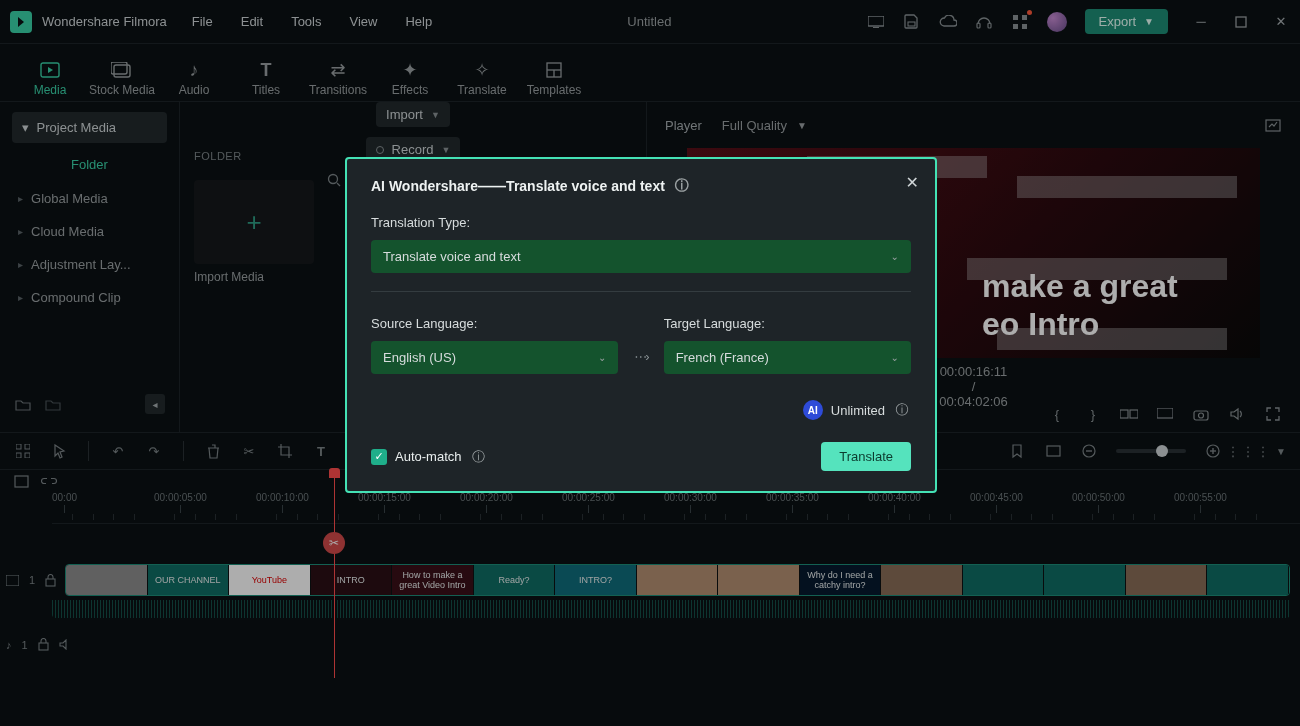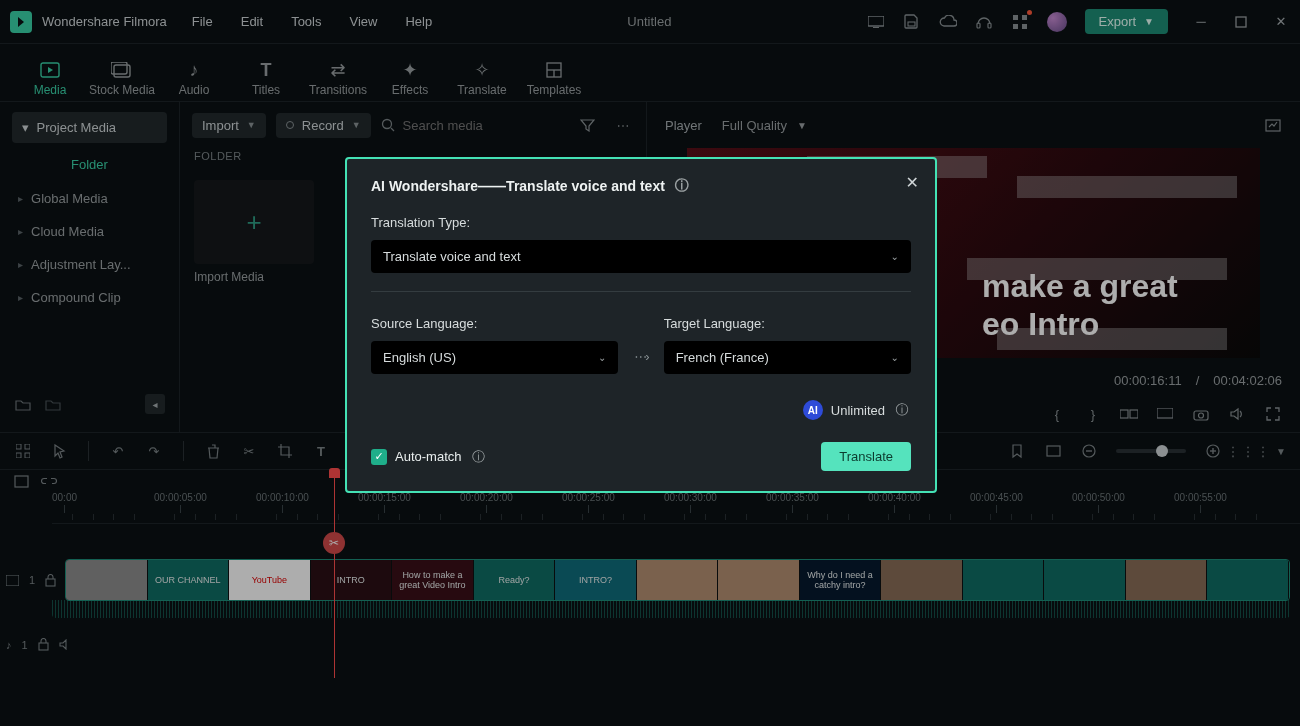--- a/index.html
+++ b/index.html
@@ -30,42 +30,42 @@
   .row1 { height: 330px; display:flex; }
   .sidebar { width: 180px; border-right:1px solid #1c2428; padding: 10px 12px; display:flex; flex-direction:column; }
   .pm { background:#222a2d; color:#cfd5d7; padding:8px 10px; border-radius:4px; font-size:13px; display:flex; align-items:center; gap:8px; }
   .folder-head { text-align:center; color:#3ad3a8; margin:14px 0 10px 0; font-size:13px; }
   .side-item { display:flex; align-items:center; gap:8px; padding:9px 6px; color:#9aa0a2; cursor:pointer; font-size:13px; }
   .side-item .chev { font-size:10px; color:#5a6367; }
   .sidebar-foot { margin-top:auto; display:flex; align-items:center; gap:12px; padding:8px 2px; }
   .sidebar-foot .right { margin-left:auto; background:#222a2d; width:20px; height:20px; border-radius:3px; display:flex; align-items:center; justify-content:center; font-size:10px; }
 
   .mediapanel { width: 467px; border-right:1px solid #1c2428; display:flex; flex-direction:column; }
-  .mediabar { height:46px; display:flex; align-items:center; padding:0 12px; gap:10px; }
+  .mediabar { height:46px; display:flex; align-items:center; padding:0 12px; gap:10px;flex-direction:column; }
   .drop { background:#222a2d; border-radius:4px; padding:5px 10px; display:flex; align-items:center; gap:8px; color:#cfd5d7; font-size:13px; }
   .drop .d { font-size:9px; color:#8b9396; }
   .rec-dot { width:8px; height:8px; border-radius:50%; border:1px solid #8b9396; }
   .search { flex:1; display:flex; align-items:center; gap:8px; color:#7d8588; }
   .search input { background:transparent; border:none; outline:none; color:#cfd5d7; font-size:13px; width:150px; }
   .mediabar .ricon { color:#8b9396; width:22px; text-align:center; }
   .fold-label { padding: 2px 14px 8px 14px; color:#7d8588; font-size:11px; letter-spacing:.5px; }
   .import-tile { margin:10px 14px; width:120px; }
   .import-tile .sq { height:84px; background:#16191b; border-radius:4px; display:flex; align-items:center; justify-content:center; }
   .plus { color:#2e9d83; font-size:26px; font-weight:200; }
   .import-tile .lbl { margin-top:6px; color:#9aa0a2; font-size:12px; }
 
   .player { flex:1; display:flex; flex-direction:column; }
   .player-bar { height:46px; display:flex; align-items:center; padding:0 18px; gap:20px; }
   .player-bar .qual { display:flex; align-items:center; gap:10px; color:#9aa0a2; }
   .player-bar .spacer { flex:1; }
   .preview { flex:1; margin: 0 40px 6px 40px; background:#3b82f6; position:relative; overflow:hidden; }
   .preview .bg1 { position:absolute; inset:0; background: linear-gradient(135deg, #5a0f18 0%, #2b0a0f 55%, #0a0a0a 100%); }
   .preview .bar { position:absolute; height:22px; background:rgba(200,200,200,.35); }
   .preview .txt { position:absolute; color:#fff; font-weight:800; font-family: Arial, sans-serif; white-space:nowrap; }
-  .time-row { height:32px; display:flex; align-items:center; padding:0 18px; gap:14px; color:#9aa0a2; font-size:13px; }
+  .time-row { height:32px; display:flex; align-items:center; padding:0 18px; color:#9aa0a2; font-size:13px;flex-direction:column; }
   .time-row .spacer { flex:1; }
   .ctrl-row { height:36px; display:flex; align-items:center; padding:0 18px; gap:18px; color:#8b9396; }
   .ctrl-row .spacer { flex:1; }
 
   
   .tl-tools { height:38px; border-top:1px solid #1c2428; border-bottom:1px solid #1c2428; display:flex; align-items:center; padding:0 14px; gap:18px; color:#7d8588; }
   .tl-tools .sep { width:1px; height:20px; background:#2a3236; margin:0 2px; }
   .tl-tools .spacer { flex:1; }
   .slider { width:70px; height:4px; background:#2a3236; border-radius:2px; position:relative; }
   .slider .knob { position:absolute; right:18px; top:-4px; width:12px; height:12px; border-radius:50%; background:#cfd5d7; }
@@ -77,33 +77,33 @@
   .ruler { height:32px; position:relative; border-bottom:1px solid #1c2428; }
   .ruler .tick { position:absolute; top:0; font-size:10px; color:#6c7578; }
   .ruler .tick .line { width:1px; height:8px; background:#3a4449; margin:2px auto 0 auto; }
   .ruler .sub { position:absolute; top:22px; width:1px; height:6px; background:#2a3236; }
   .playhead { position:absolute; top:0; bottom:0; width:1px; background:#ff4d4d; z-index:5; }
   .playhead .cap { position:absolute; top:-2px; left:-5px; width:11px; height:10px; background:#ff4d4d; border-radius:3px 3px 0 0; }
   .playhead .cut { position:absolute; top:62px; left:-11px; width:22px; height:22px; background:#d24b4b; border-radius:50%; display:flex; align-items:center; justify-content:center; color:#fff; font-size:12px; }
 
   .track { height:48px; display:flex; align-items:center; position:relative; margin-top:32px; }
   .track .lab { position:absolute; left:-46px; display:flex; gap:10px; align-items:center; color:#7d8588; font-size:11px; }
-  .clip-strip { position:absolute; left:13px; right:10px; height:42px; border:1px solid #1d8e7a; border-radius:4px; display:flex; overflow:hidden; background:#0f1518; }
+  .clip-strip { position:absolute; left:13px; right:10px; height:32px; border:1px solid #1d8e7a; border-radius:4px; display:flex; overflow:hidden; background:#0f1518; }
   .thumb { flex:1; min-width:66px; background:#1a2226; border-right:1px solid #0c1113; display:flex; align-items:center; justify-content:center; font-size:9px; color:#cdd4d6; text-align:center; padding:0 2px; }
   .wave { position:absolute; left:0; right:10px; top:44px; height:18px; background: repeating-linear-gradient(90deg, #1d8e7a 0 1px, transparent 1px 3px); opacity:.5; border-radius:0 0 4px 4px; }
   .audio-track { height:40px; position:relative; margin-top:34px; }
   .audio-track .lab { position:absolute; left:-46px; display:flex; gap:10px; align-items:center; color:#7d8588; font-size:11px; }
 
   
   .overlay { position:absolute; inset:0; background:rgba(0,0,0,.32); z-index:20; }
   .modal { position:absolute; left:345px; top:157px; width:592px; background:#1e2428; border:2px solid #44e2b5; border-radius:4px; z-index:30; padding: 18px 24px 20px 24px; color:#d7dcdd; }
   .modal h3 { font-size:14px; font-weight:600; color:#eef2f2; display:flex; align-items:center; gap:8px; }
   .modal .close { position:absolute; right:16px; top:14px; color:#cfd5d7; cursor:pointer; font-size:16px; }
   .modal .section-lab { font-size:13px; color:#d7dcdd; margin: 20px 0 10px 0; }
-  .select { background:#000000; border-radius:4px; padding:9px 12px; display:flex; align-items:center; justify-content:space-between; color:#d7dcdd; font-size:13px; cursor:pointer; }
+  .select { background:#14532d; border-radius:4px; padding:9px 12px; display:flex; align-items:center; justify-content:space-between; color:#d7dcdd; font-size:13px; cursor:pointer; }
   .select .d { font-size:10px; color:#9aa0a2; }
   .hr { height:1px; background:#343c40; margin:18px 0 4px 0; }
   .lang-row { display:flex; align-items:flex-end; gap:16px; }
   .lang-col { flex:1; }
   .arrow-between { padding-bottom:10px; color:#8b9396; letter-spacing:-2px; }
   .unl-row { display:flex; align-items:center; justify-content:flex-end; gap:8px; margin-top:26px; font-size:13px; }
   .ai-badge { width:20px; height:20px; border-radius:50%; background:#2e4bd8; color:#fff; font-size:10px; display:flex; align-items:center; justify-content:center; font-weight:700; }
   .foot-row { display:flex; align-items:center; justify-content:space-between; margin-top:22px; }
   .chk { width:16px; height:16px; background:#1fae8a; border-radius:3px; display:flex; align-items:center; justify-content:center; color:#fff; font-size:11px; }
   .auto { display:flex; align-items:center; gap:8px; color:#e9eeee; font-size:13px; }

